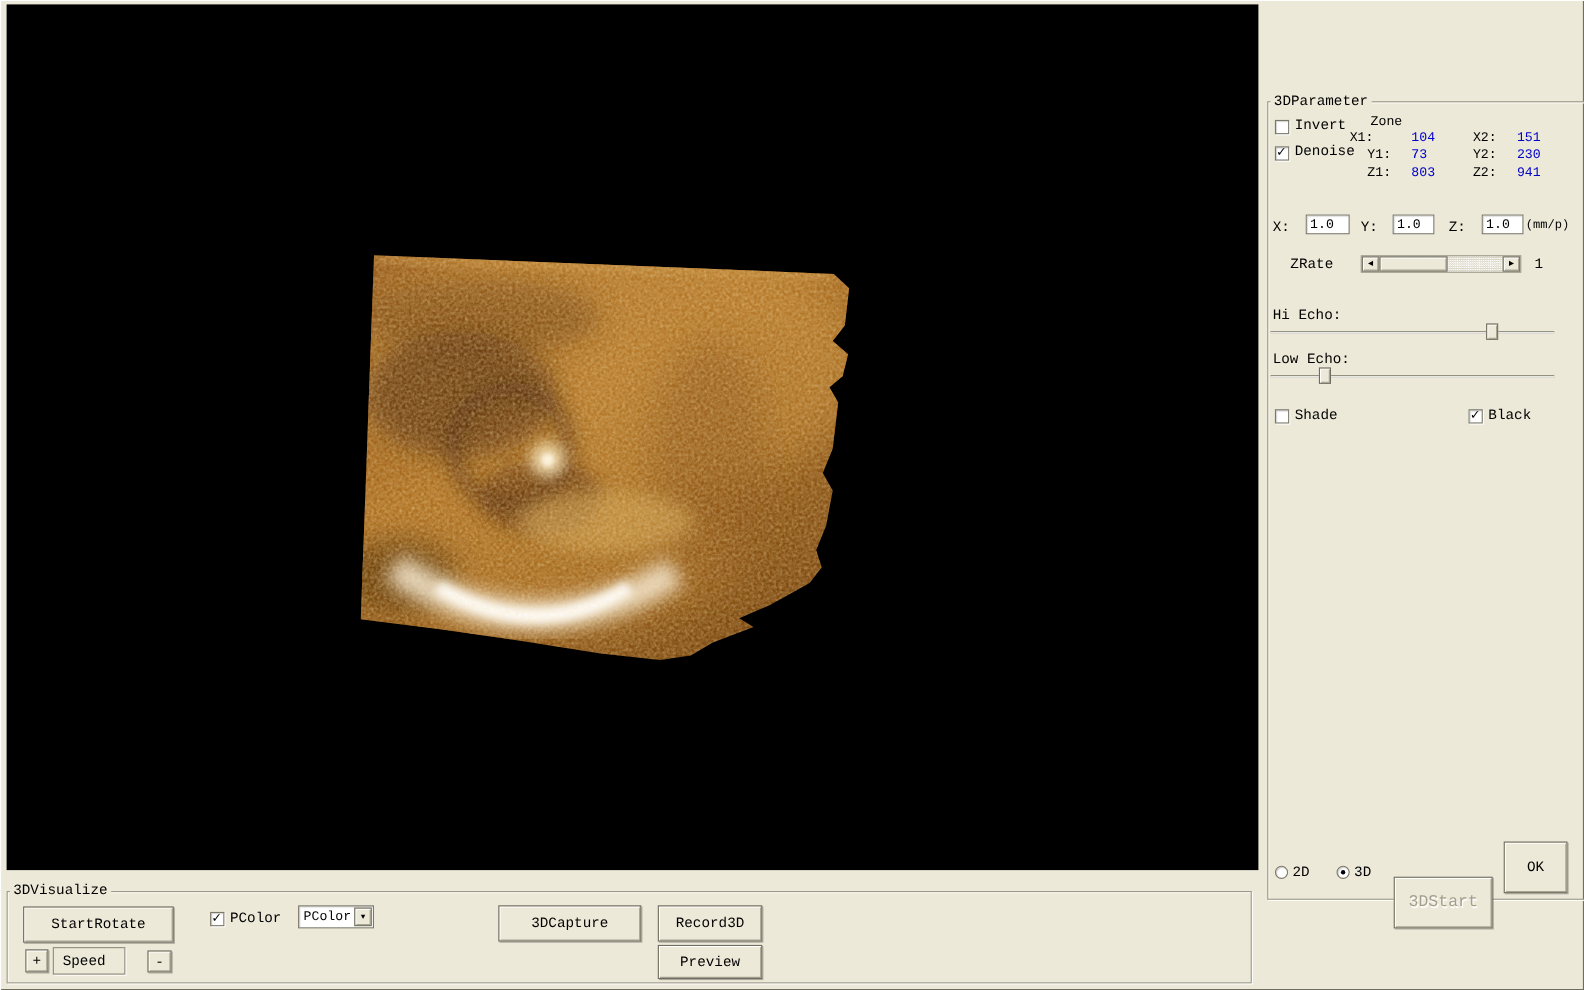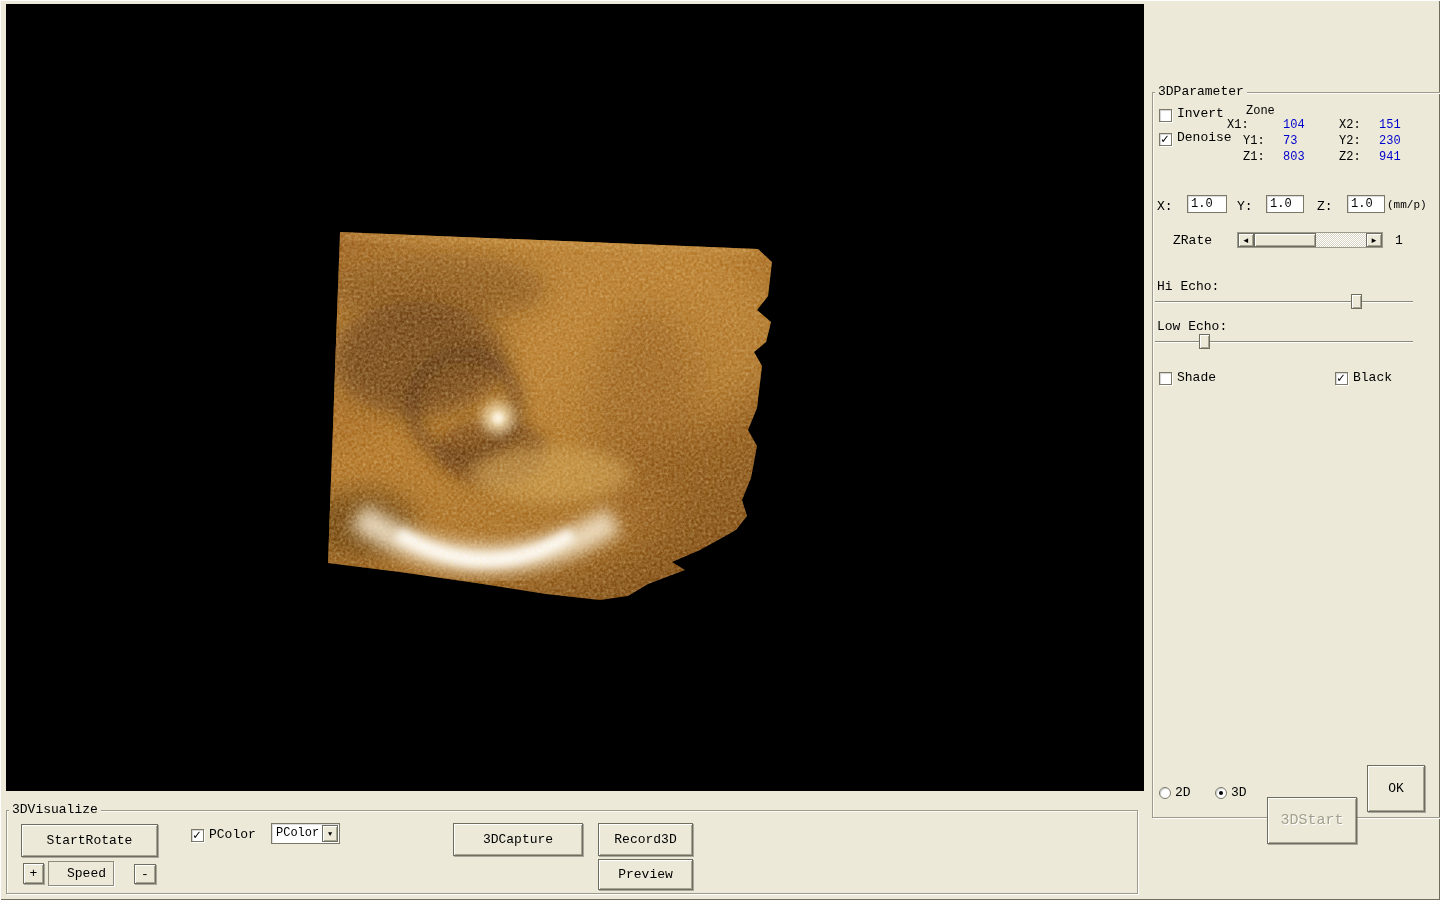--- a/index.html
+++ b/index.html
@@ -57,21 +57,21 @@
   .sb-thumb { position:absolute; top:0; height:14px; background:#ece9d8; border:1px solid #6f6d60;
               box-shadow: inset 1px 1px 0 #ffffff, inset -1px -1px 0 #a8a492; cursor:pointer; }
 
   
   .combo { position:absolute; background:#fff; border:1px solid #7b7868; box-shadow: inset 1px 1px 1px rgba(0,0,0,.15); cursor:pointer; }
   .combo .txt { position:absolute; left:4px; top:2px; font-size:12px; }
   .combo .drop { position:absolute; right:1px; top:1px; width:16px; height:17px; background:#ece9d8; border:1px solid #6f6d60;
                  box-shadow: inset 1px 1px 0 #ffffff, inset -1px -1px 0 #a8a492;
                  display:flex; align-items:center; justify-content:center; font-size:7px; }
 
-  .speedbox { position:absolute; border:1px solid #8e8b7d; box-shadow:1px 1px 0 #ffffff; display:flex; align-items:center; padding-left:18px; }
+  .speedbox { position:absolute; border:1px solid #8e8b7d; box-shadow:1px 1px 0 #ffffff; display:flex; align-items:center; padding-left:8px; }
 </style>
 </head>
 <body>
 
 <div class="app">
 
   <div class="viewport">
     <svg width="1138" height="787" viewBox="0 0 1138 787">
       <defs>
         <linearGradient id="base" x1="0" y1="0" x2="0.7" y2="1">

